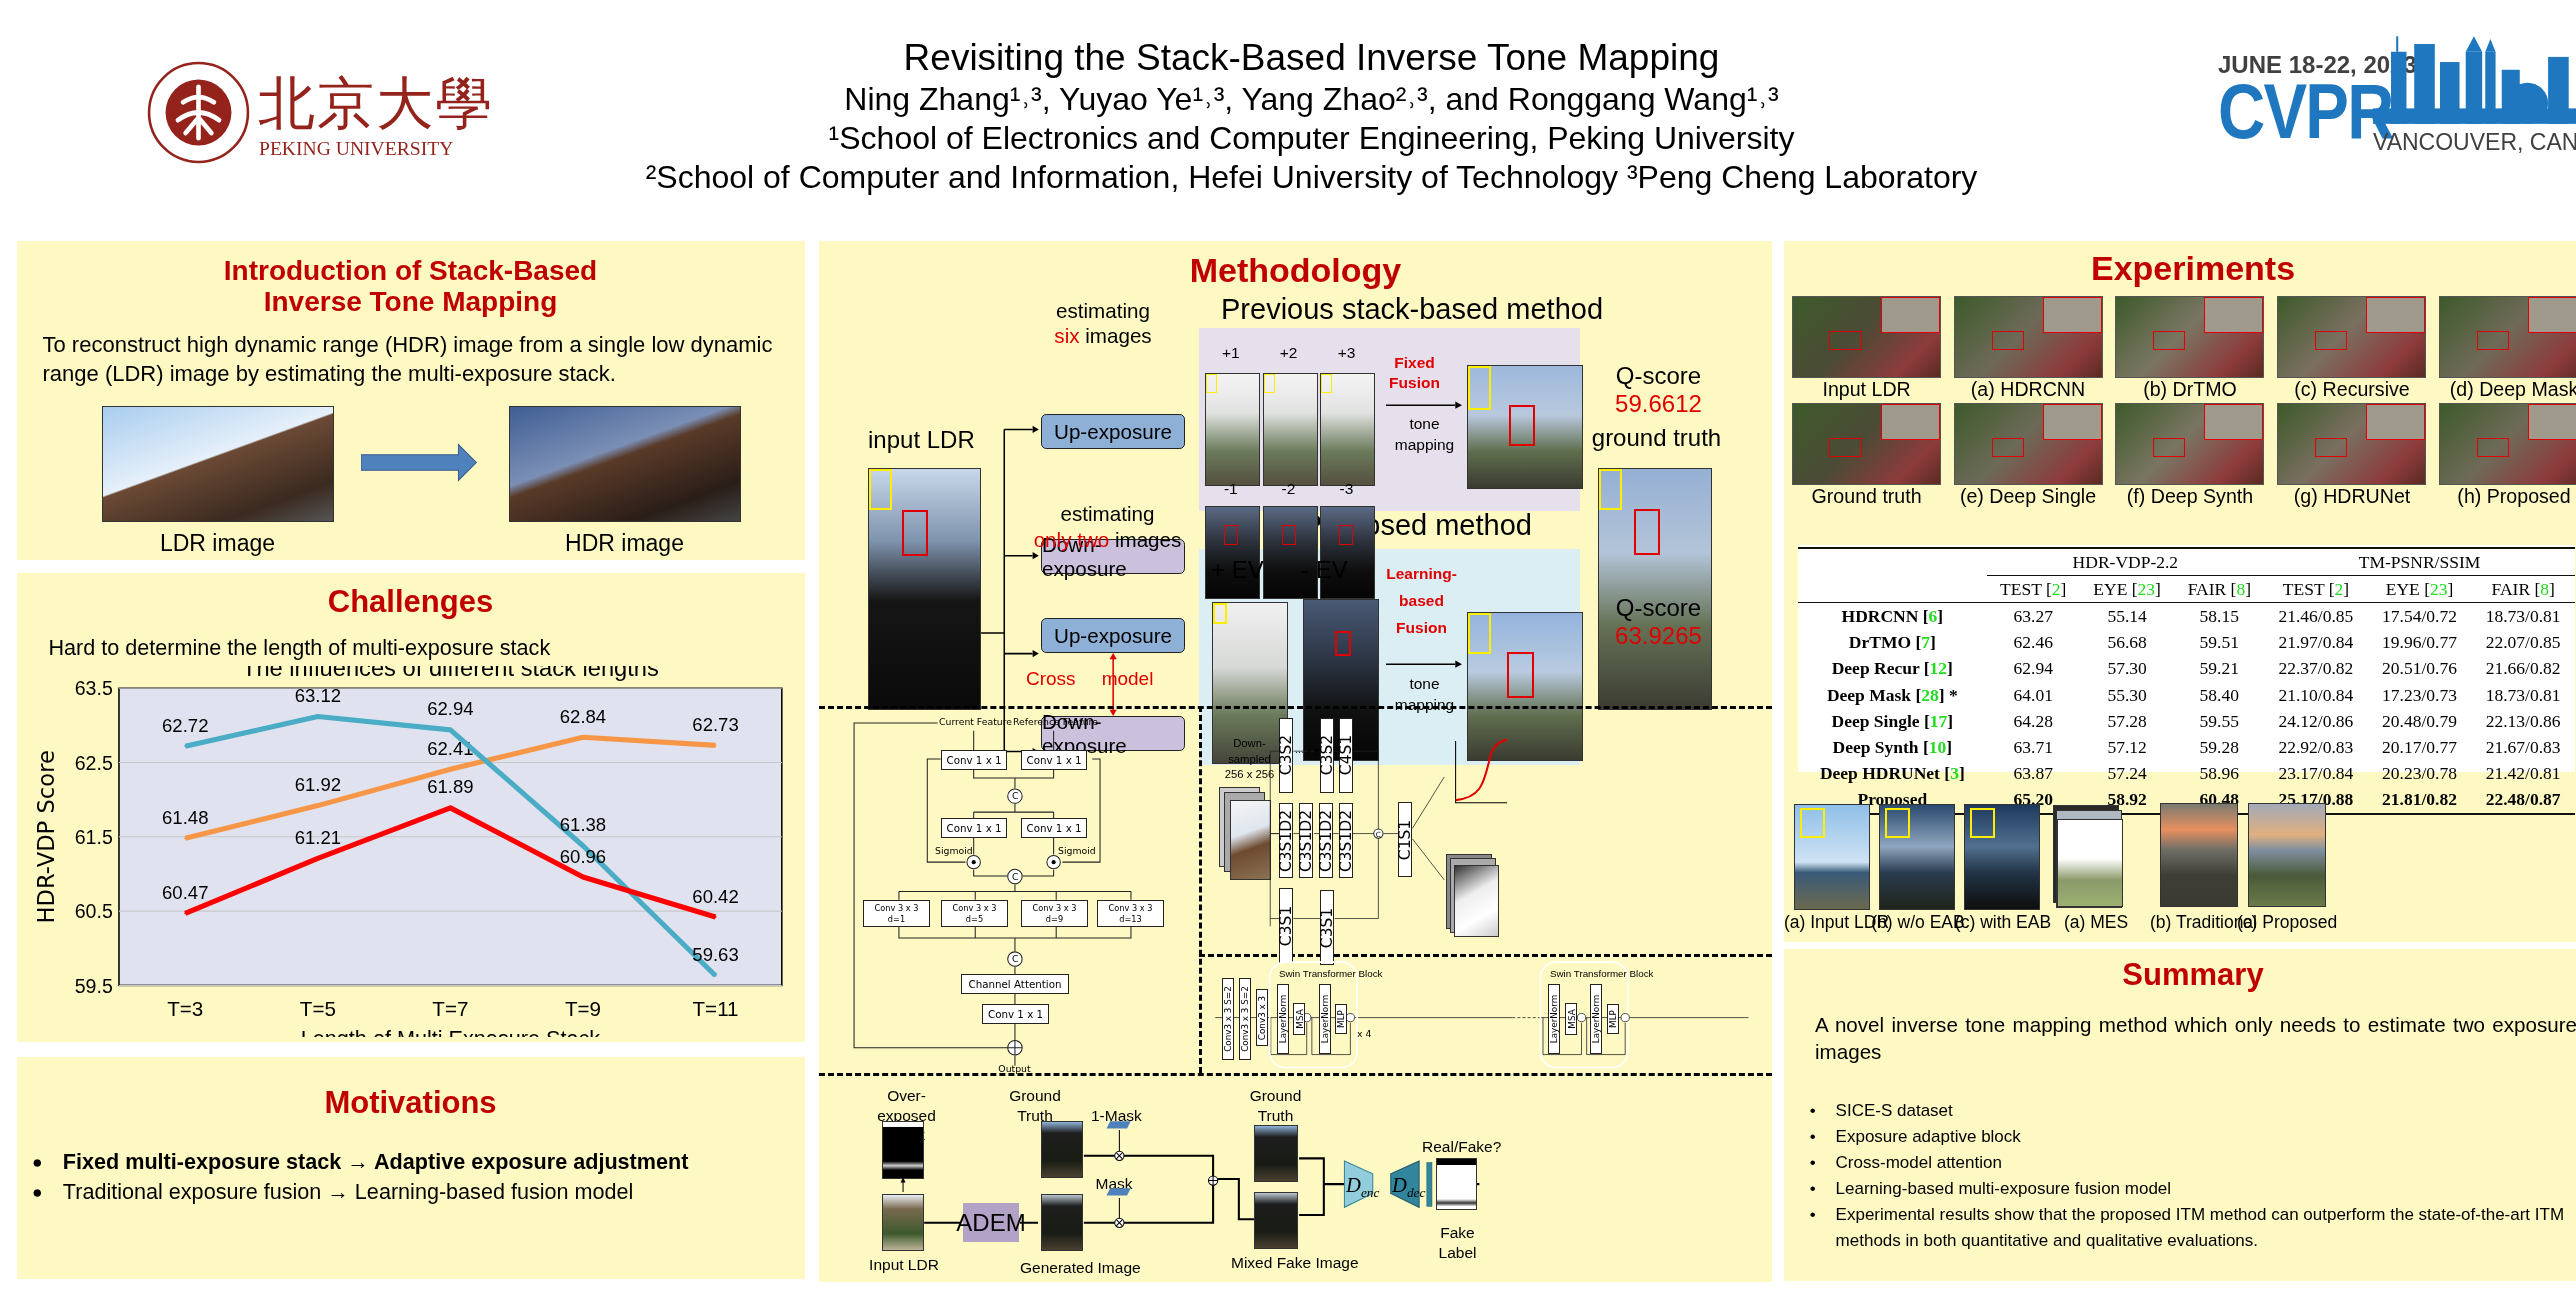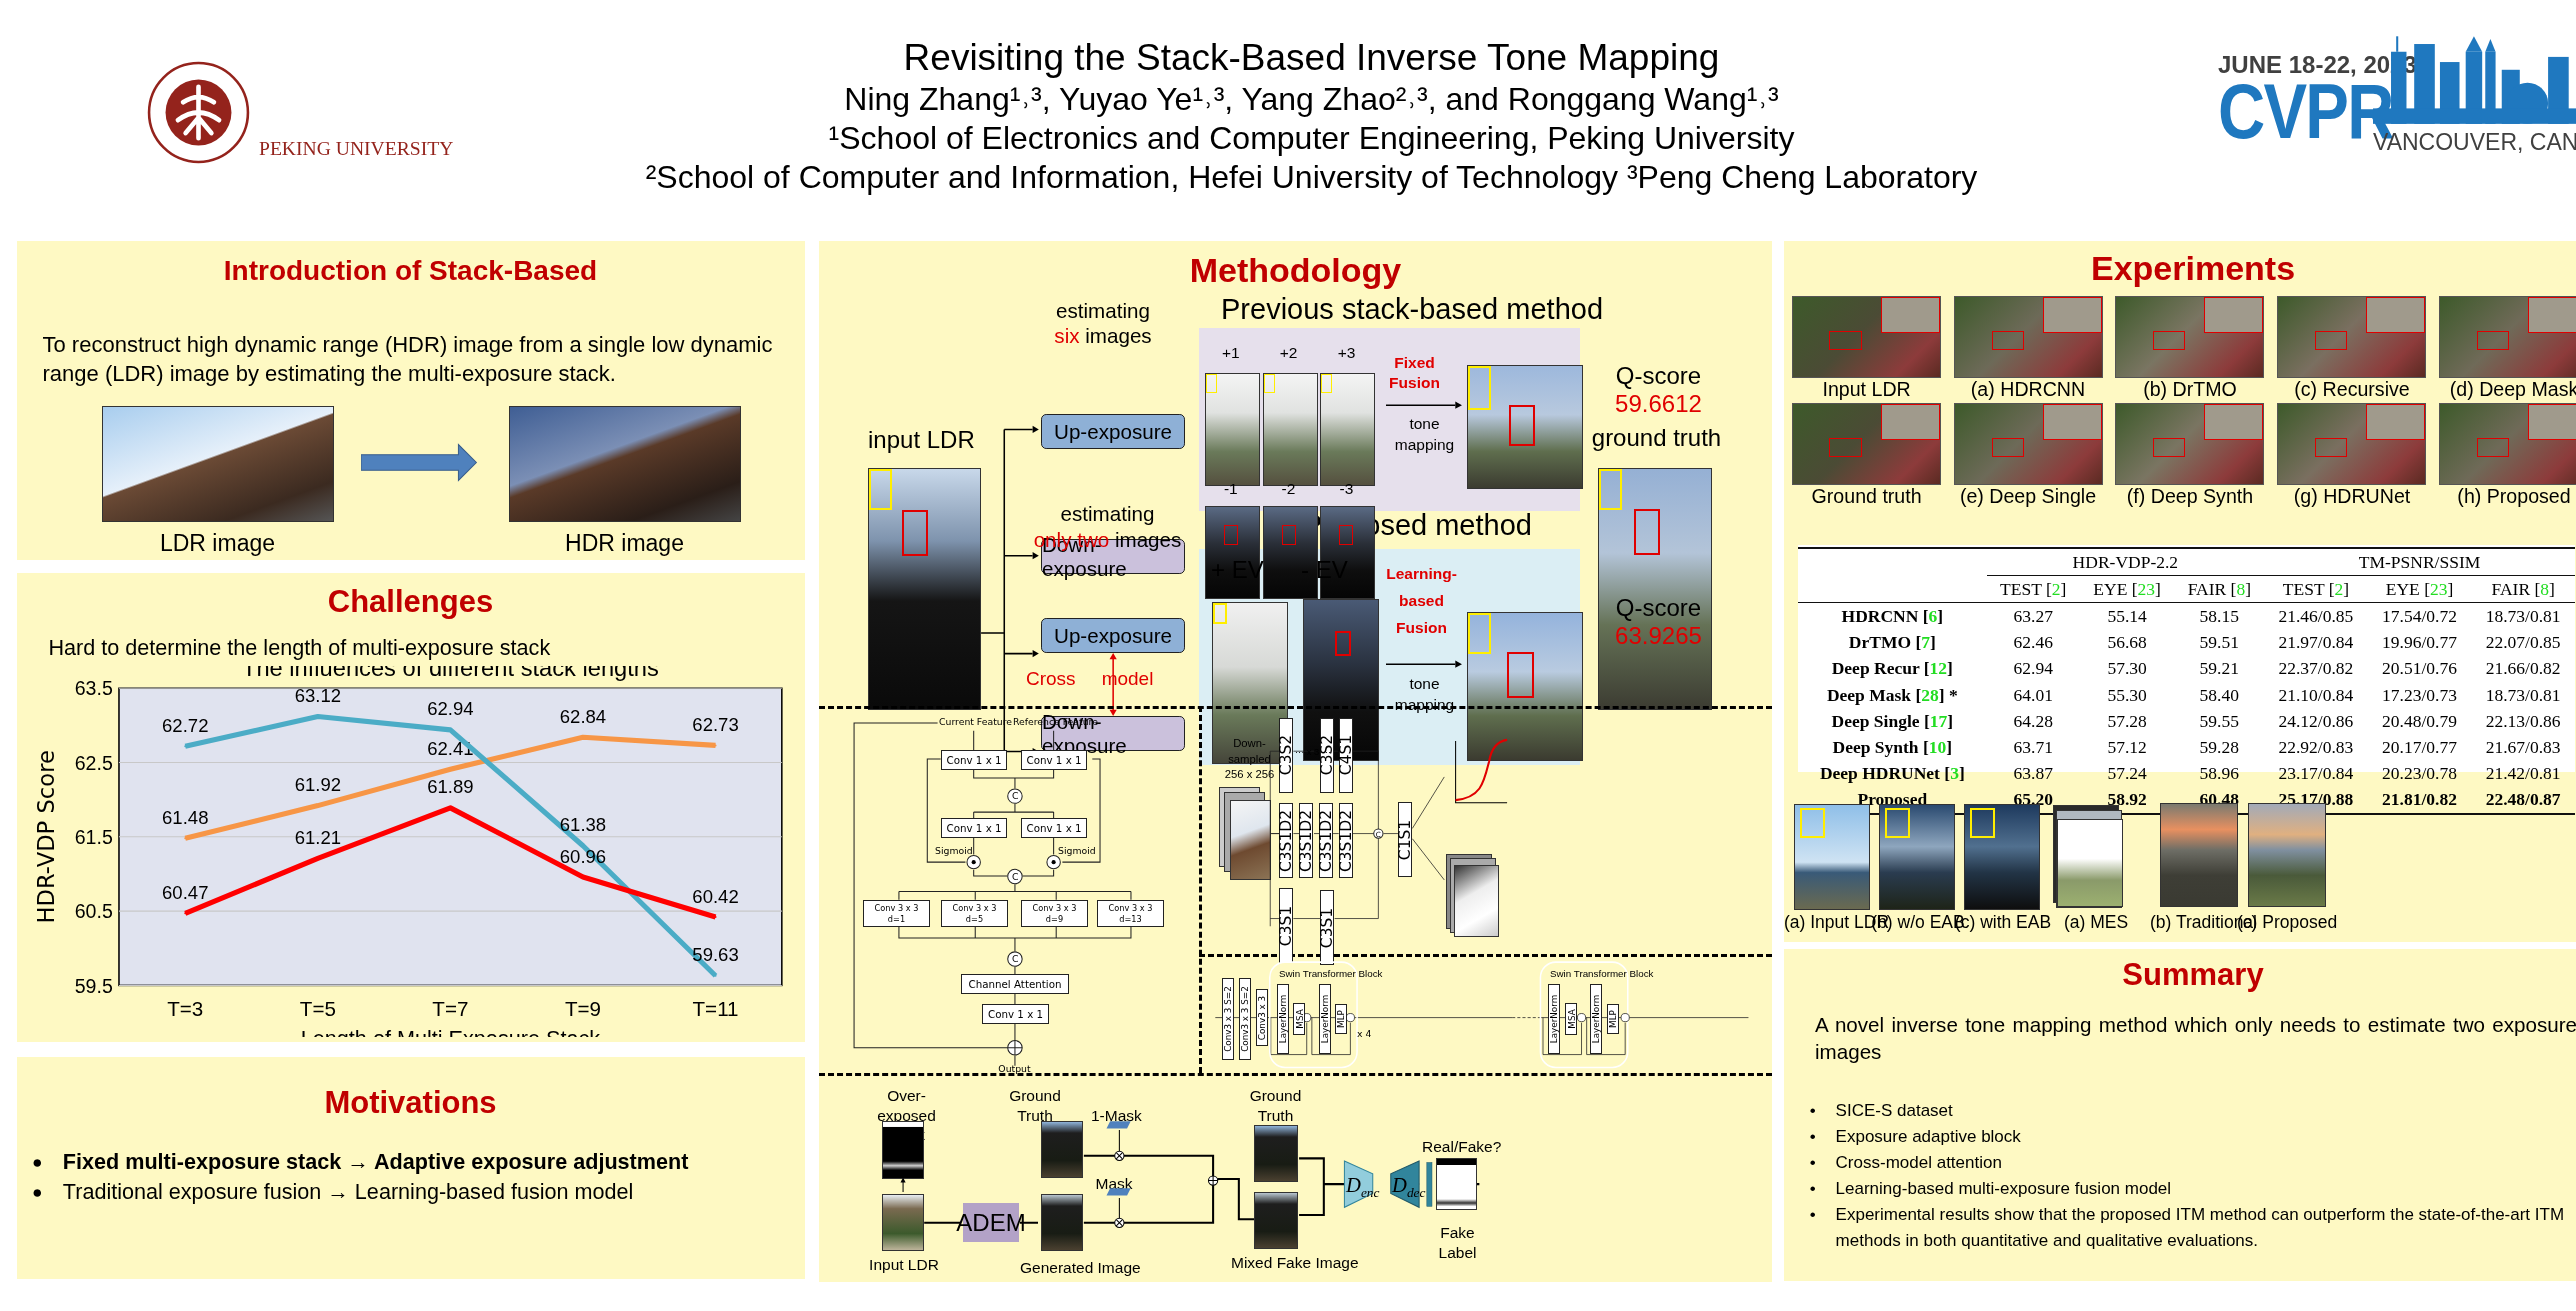--- a/index.html
+++ b/index.html
@@ -34,20 +34,21 @@
 </style>
 </head>
 <body>
 
 <div class="abs" style="left:147px; top:61px; width:330px; height:103px;">
   <svg class="abs" style="left:0; top:0;" width="103" height="103" viewBox="0 0 200 200">
     <circle cx="100" cy="100" r="96" fill="#fff" stroke="#94231c" stroke-width="5"></circle>
     <circle cx="100" cy="100" r="64" fill="#94231c"></circle>
     <path d="M100 50 L100 150 M70 80 Q100 60 130 80 M60 115 Q100 85 140 115 M75 140 L100 110 L125 140" stroke="#fff" stroke-width="9" fill="none" stroke-linecap="round"></path>
   </svg>
+  <div class="abs" style="left:111px; top:5.2px; font-size:57px; color:#94231c; font-family:'DejaVu Serif', serif; letter-spacing:2.1px; white-space:nowrap;">北京大學</div>
   <div class="abs" style="left:112px; top:77px; font-size:19.6px; color:#94231c; font-family:'Liberation Serif', serif; white-space:nowrap;">PEKING UNIVERSITY</div>
 </div>
 
 <div class="abs ctr" style="left:464px; top:36px; width:1695px;">
   <div style="font-size:37px; line-height:44px;">Revisiting the Stack-Based Inverse Tone Mapping</div>
   <div style="font-size:32px; line-height:39px;">Ning Zhang¹˒³, Yuyao Ye¹˒³, Yang Zhao²˒³, and Ronggang Wang¹˒³</div>
   <div style="font-size:32px; line-height:39px;">¹School of Electronics and Computer Engineering, Peking University</div>
   <div style="font-size:32px; line-height:39px;">²School of Computer and Information, Hefei University of Technology ³Peng Cheng Laboratory</div>
 </div>
 
@@ -68,20 +69,21 @@
         <circle cx="300" cy="140" r="40"></circle>
       <rect x="340" y="50" width="40" height="130"></rect>
         <rect x="0" y="150" width="400" height="30"></rect>
     </g>
   </svg>
   <div class="abs" style="left:155px; top:98px; font-size:23px; color:#404040; white-space:nowrap;">VANCOUVER, CANADA</div>
 </div>
 
 <div class="panel" style="left:16.5px; top:241px; width:788px; height:319px;">
   <div class="sec-title" style="top:14.4px; font-size:28px;">Introduction of Stack-Based</div>
+  <div class="sec-title" style="top:45px; font-size:28px;">Inverse Tone Mapping</div>
   <div class="abs" style="left:26px; top:89px; width:752px; font-size:22px; line-height:29px;">To reconstruct high dynamic range (HDR) image from a single low dynamic range (LDR) image by estimating the multi-exposure stack.</div>
   <div class="photo" style="left:85px; top:165px; width:232px; height:116px; background:linear-gradient(160deg,#a8cdee 0%,#e6f0fa 45%,#6b4a35 46%,#3b2a20 80%,#555 100%);"></div>
   <svg class="abs" style="left:344px; top:201px;" width="118" height="41" viewBox="0 0 230 80">
     <polygon points="0,25 190,25 190,5 225,40 190,75 190,55 0,55" fill="#4f81bd" stroke="#385d8a" stroke-width="2"></polygon>
   </svg>
   <div class="photo" style="left:492px; top:165px; width:232px; height:116px; background:linear-gradient(160deg,#3f5e94 0%,#7b8fb5 40%,#5a3a28 46%,#2a1e18 80%,#444 100%);"></div>
   <div class="cap" style="left:85px; top:289px; width:232px; font-size:23px;">LDR image</div>
   <div class="cap" style="left:492px; top:289px; width:232px; font-size:23px;">HDR image</div>
 </div>
 

